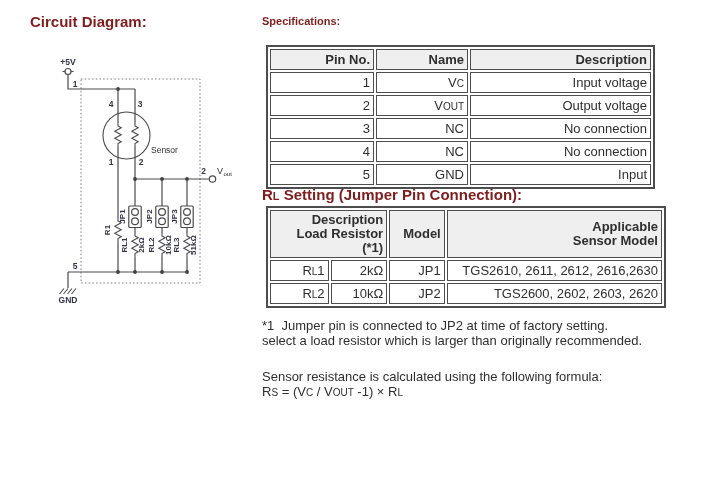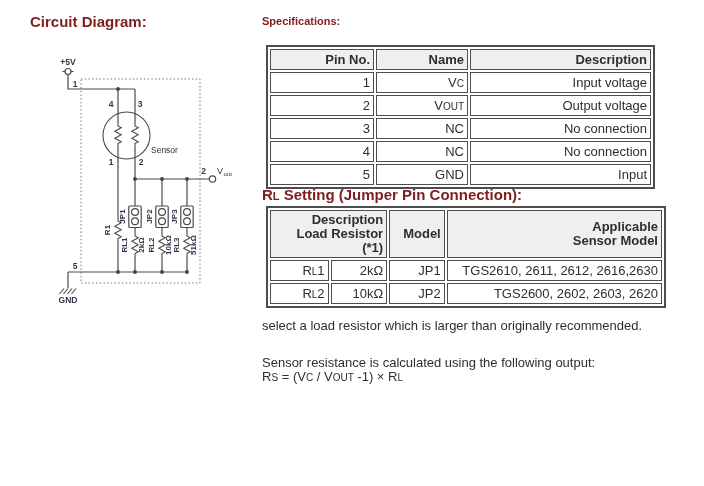--- a/index.html
+++ b/index.html
@@ -233,16 +233,17 @@
     <tr>
       <td><span>R</span><span class="sc">L</span><span>2</span></td>
       <td>10kΩ</td>
       <td>JP2</td>
       <td>TGS2600, 2602, 2603, 2620</td>
     </tr>
   </tbody>
 </table>
 
 <div id="notes">
+  <p>*1  Jumper pin is connected to JP2 at time of factory setting.</p>
   <p>select a load resistor which is larger than originally recommended.</p>
-  <p id="formula-intro">Sensor resistance is calculated using the following output:</p>
+  <p id="formula-intro">Sensor resistance is calculated using the following formula:</p>
   <p id="formula-line"><span>R</span><span class="sc">S</span><span> = (V</span><span class="sc">C</span><span> / V</span><span class="sc">OUT</span><span> -1) × R</span><span class="sc">L</span></p>
 </div>
 
 </body></html>

